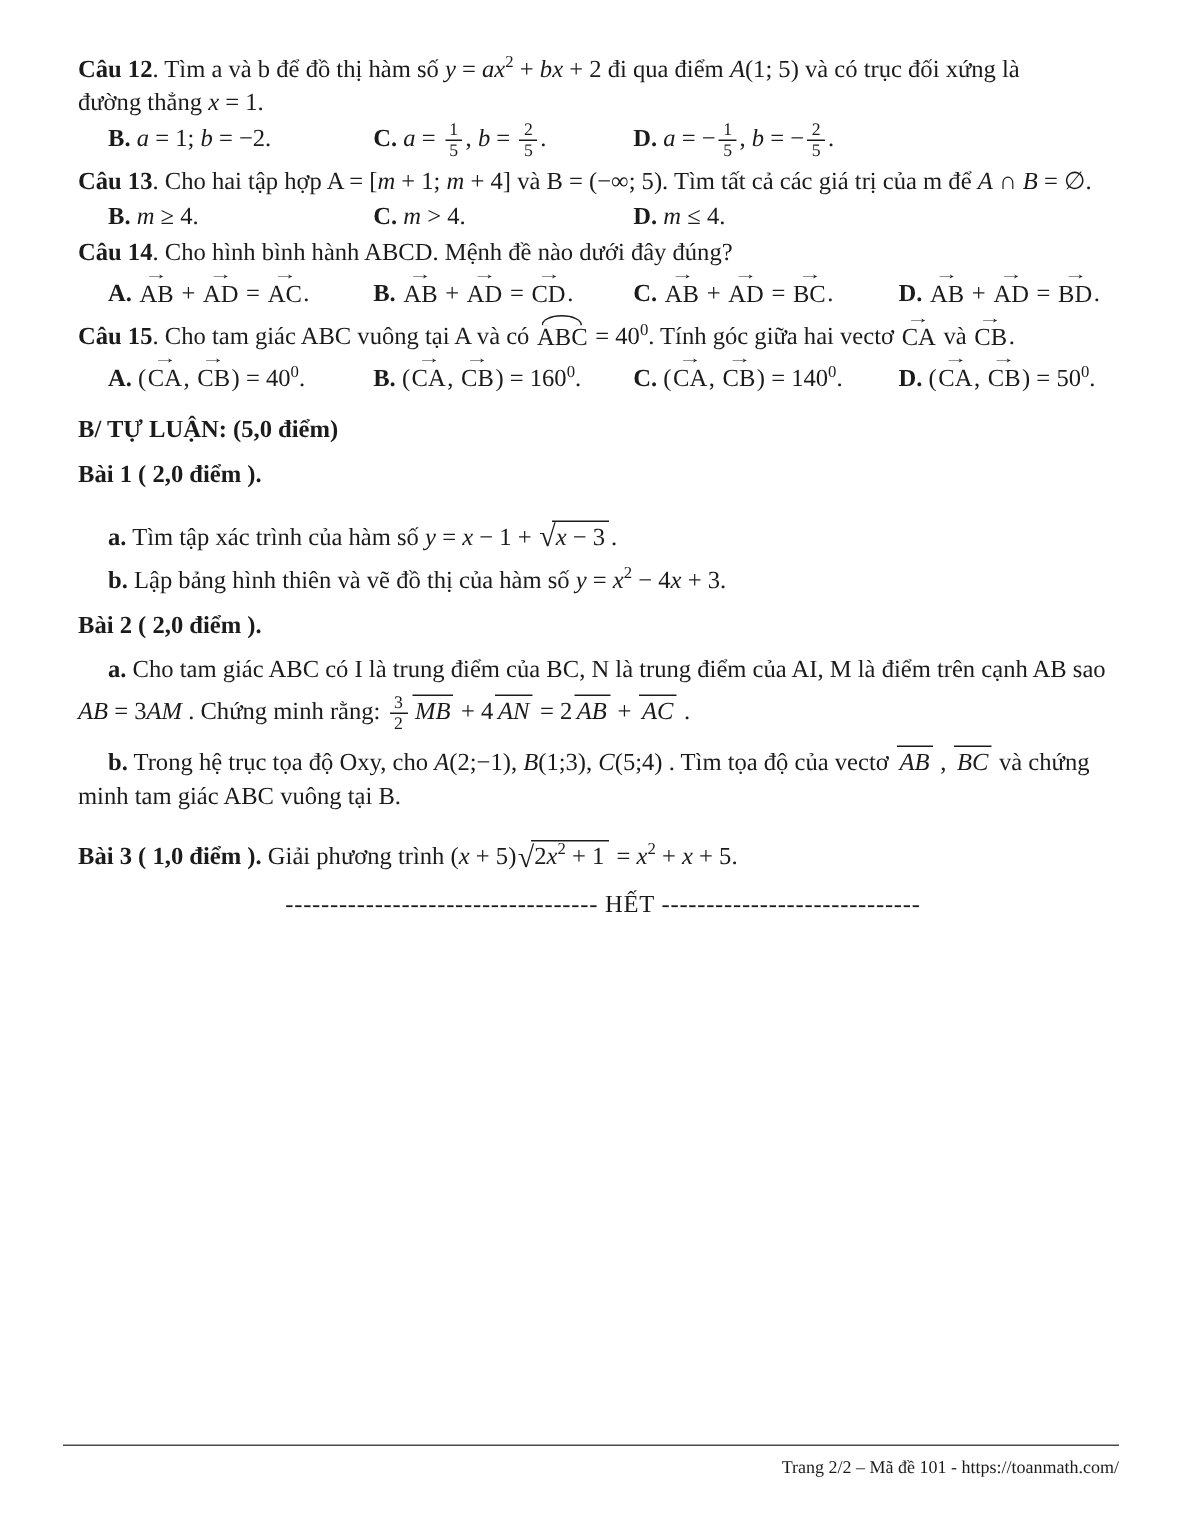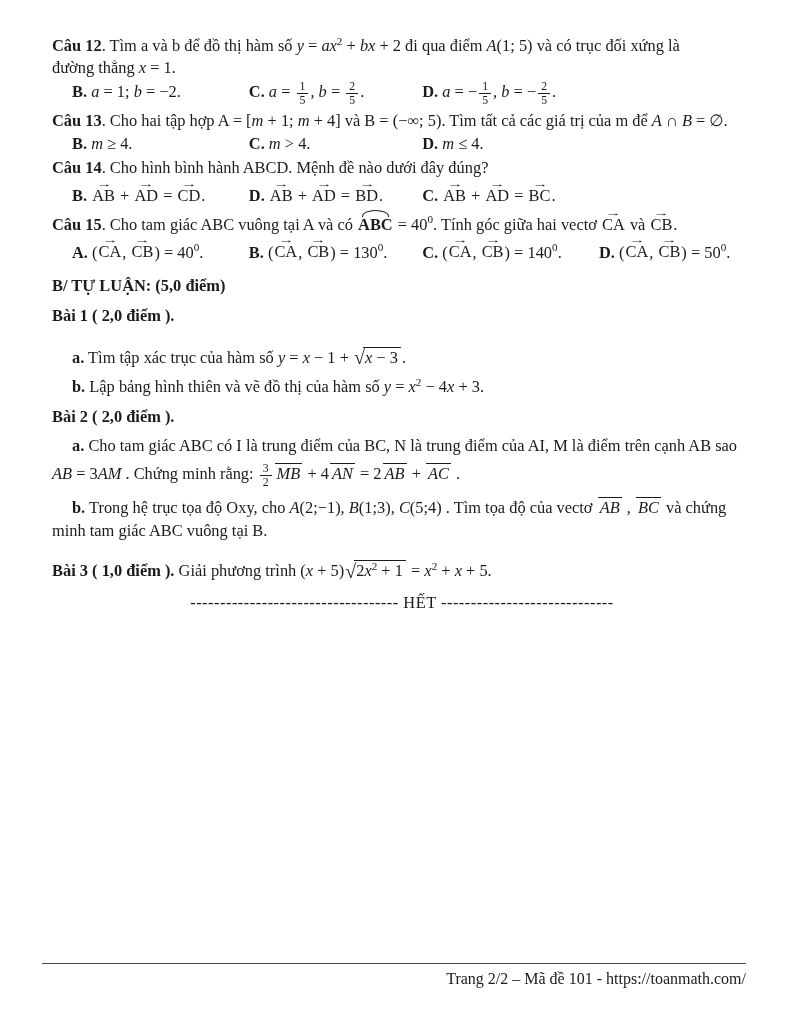--- a/index.html
+++ b/index.html
@@ -54,37 +54,37 @@
   
   .ovl{display:inline-block;border-top:1.2px solid currentColor;padding:1px 2px 0 2px;font-style:italic;line-height:1.05;margin:0 1px;}
 
   
   .hat{display:inline-block;position:relative;padding-top:.44em;line-height:1;margin:0 1px;}
   .hat::before{
     content:"";position:absolute;top:.06em;left:10%;right:10%;height:.34em;
     border:1.4px solid currentColor;border-bottom:none;
     border-radius:50% 50% 0 0 / 100% 100% 0 0;
   }
-  .hat-txt{font-style:normal;font-weight:bold;}
+  .hat-txt{font-style:normal;}
 
   
   .frac{display:inline-block;text-align:center;vertical-align:-0.58em;font-size:.72em;line-height:1.12;margin:0 2px;}
   .frac-num{display:block;border-bottom:1.1px solid currentColor;padding:0 3px;}
   .frac-den{display:block;padding:0 3px;}
 
   
   .sqrt{display:inline-block;white-space:nowrap;margin:0 1px;}
   .sqrt-sign{display:inline-block;vertical-align:-0.06em;font-size:1.22em;line-height:.8;}
   .sqrt-sign::before{content:"√";}
   .sqrt-rad{display:inline-block;border-top:1.3px solid currentColor;padding:1px 3px 0 2px;margin-left:-2px;line-height:1.05;margin-top:13px;}
 
   
   .footer{position:absolute;left:42px;right:46px;top:963px;}
   .footer-rule{border-top:1px solid #4a4a4a;height:0;}
-  .footer-text{text-align:right;font-size:16px;padding-top:4px;}
+  .footer-text{text-align:right;font-size:12px;padding-top:4px;}
 </style>
 </head>
 <body style="--accent-red: #a94442;">
 
 <div class="page" style="color: rgb(27, 27, 27); background: rgb(255, 255, 255);">
   <div class="content" id="doc-content">
       <div class="line"><span class="bf">Câu 12</span><span class="rm">. Tìm a và b để đồ thị hàm số </span><span class="it">y</span><span class="rm"> = </span><span class="it">ax</span><sup class="sup">2</sup><span class="rm"> + </span><span class="it">bx</span><span class="rm"> + 2 đi qua điểm </span><span class="it">A</span><span class="rm">(1; 5) và có trục đối xứng là</span></div>
       <div class="line"><span class="rm">đường thẳng </span><span class="it">x</span><span class="rm"> = 1.</span></div>
       <div class="options">
         <div class="opt"><span class="bf">B.</span> <span class="it">a</span><span class="rm"> = 1; </span><span class="it">b</span><span class="rm"> = −2.</span></div>
@@ -92,34 +92,35 @@
         <div class="opt"><span class="bf">D.</span> <span class="it">a</span><span class="rm"> = −</span><span class="frac"><span class="frac-num">1</span><span class="frac-den">5</span></span><span class="rm">, </span><span class="it">b</span><span class="rm"> = −</span><span class="frac"><span class="frac-num">2</span><span class="frac-den">5</span></span><span class="rm">.</span></div>
       </div>
       <div class="line"><span class="bf">Câu 13</span><span class="rm">. Cho hai tập hợp A = [</span><span class="it">m</span><span class="rm"> + 1; </span><span class="it">m</span><span class="rm"> + 4] và B = (−∞; 5). Tìm tất cả các giá trị của m để </span><span class="it">A</span><span class="rm"> ∩ </span><span class="it">B</span><span class="rm"> = ∅.</span></div>
       <div class="options">
         <div class="opt"><span class="bf">B.</span> <span class="it">m</span><span class="rm"> ≥ 4.</span></div>
         <div class="opt"><span class="bf">C.</span> <span class="it">m</span><span class="rm"> &gt; 4.</span></div>
         <div class="opt"><span class="bf">D.</span> <span class="it">m</span><span class="rm"> ≤ 4.</span></div>
       </div>
       <div class="line"><span class="bf">Câu 14</span><span class="rm">. Cho hình bình hành ABCD. Mệnh đề nào dưới đây đúng?</span></div>
       <div class="options">
+        <div class="opt"><span class="bf">A.</span> <span class="vec"><span class="vec-txt">AB</span></span><span class="rm"> + </span><span class="vec"><span class="vec-txt">AD</span></span><span class="rm"> = </span><span class="vec"><span class="vec-txt">AC</span></span><span class="rm">.</span></div>
         <div class="opt"><span class="bf">B.</span> <span class="vec"><span class="vec-txt">AB</span></span><span class="rm"> + </span><span class="vec"><span class="vec-txt">AD</span></span><span class="rm"> = </span><span class="vec"><span class="vec-txt">CD</span></span><span class="rm">.</span></div>
+        <div class="opt"><span class="bf">C.</span> <span class="vec"><span class="vec-txt">AB</span></span><span class="rm"> + </span><span class="vec"><span class="vec-txt">AD</span></span><span class="rm"> = </span><span class="vec"><span class="vec-txt">BC</span></span><span class="rm">.</span></div>
         <div class="opt"><span class="bf">D.</span> <span class="vec"><span class="vec-txt">AB</span></span><span class="rm"> + </span><span class="vec"><span class="vec-txt">AD</span></span><span class="rm"> = </span><span class="vec"><span class="vec-txt">BD</span></span><span class="rm">.</span></div>
-        <div class="opt"><span class="bf">C.</span> <span class="vec"><span class="vec-txt">AB</span></span><span class="rm"> + </span><span class="vec"><span class="vec-txt">AD</span></span><span class="rm"> = </span><span class="vec"><span class="vec-txt">BC</span></span><span class="rm">.</span></div>
       </div>
       <div class="line"><span class="bf">Câu 15</span><span class="rm">. Cho tam giác ABC vuông tại A và có </span><span class="hat"><span class="hat-txt">ABC</span></span><span class="rm"> = 40</span><sup class="sup">0</sup><span class="rm">. Tính góc giữa hai vectơ </span><span class="vec"><span class="vec-txt">CA</span></span><span class="rm"> và </span><span class="vec"><span class="vec-txt">CB</span></span><span class="rm">.</span></div>
       <div class="options">
         <div class="opt"><span class="bf">A.</span> <span class="rm">(</span><span class="vec"><span class="vec-txt">CA</span></span><span class="rm">, </span><span class="vec"><span class="vec-txt">CB</span></span><span class="rm">) = 40</span><sup class="sup">0</sup><span class="rm">.</span></div>
-        <div class="opt"><span class="bf">B.</span> <span class="rm">(</span><span class="vec"><span class="vec-txt">CA</span></span><span class="rm">, </span><span class="vec"><span class="vec-txt">CB</span></span><span class="rm">) = 130</span><sup class="sup">0</sup><span class="rm">.</span></div>
+        <div class="opt"><span class="bf">B.</span> <span class="rm">(</span><span class="vec"><span class="vec-txt">CA</span></span><span class="rm">, </span><span class="vec"><span class="vec-txt">CB</span></span><span class="rm">) = 160</span><sup class="sup">0</sup><span class="rm">.</span></div>
         <div class="opt"><span class="bf">C.</span> <span class="rm">(</span><span class="vec"><span class="vec-txt">CA</span></span><span class="rm">, </span><span class="vec"><span class="vec-txt">CB</span></span><span class="rm">) = 140</span><sup class="sup">0</sup><span class="rm">.</span></div>
         <div class="opt"><span class="bf">D.</span> <span class="rm">(</span><span class="vec"><span class="vec-txt">CA</span></span><span class="rm">, </span><span class="vec"><span class="vec-txt">CB</span></span><span class="rm">) = 50</span><sup class="sup">0</sup><span class="rm">.</span></div>
       </div>
       <div class="bsect"><span class="bf">B/ TỰ LUẬN: (5,0 điểm)</span></div>
       <div class="sect"><span class="bf">Bài 1 ( 2,0 điểm ).</span></div>
-      <div class="ind"><span class="bf">a.</span><span class="rm"> Tìm tập xác trục của hàm số </span><span class="it">y</span><span class="rm"> = </span><span class="it">x</span><span class="rm"> − 1 + </span><span class="sqrt"><span class="sqrt-sign"></span><span class="sqrt-rad"><span class="it">x</span><span class="rm"> − 3</span></span></span><span class="rm">.</span></div>
+      <div class="ind"><span class="bf">a.</span><span class="rm"> Tìm tập xác trình của hàm số </span><span class="it">y</span><span class="rm"> = </span><span class="it">x</span><span class="rm"> − 1 + </span><span class="sqrt"><span class="sqrt-sign"></span><span class="sqrt-rad"><span class="it">x</span><span class="rm"> − 3</span></span></span><span class="rm">.</span></div>
       <div class="ind"><span class="bf">b.</span><span class="rm"> Lập bảng hình thiên và vẽ đồ thị của hàm số </span><span class="it">y</span><span class="rm"> = </span><span class="it">x</span><sup class="sup">2</sup><span class="rm"> − 4</span><span class="it">x</span><span class="rm"> + 3.</span></div>
       <div class="sect"><span class="bf">Bài 2 ( 2,0 điểm ).</span></div>
       <div class="ind"><span class="bf">a.</span><span class="rm"> Cho tam giác ABC có I là trung điểm của BC, N là trung điểm của AI, M là điểm trên cạnh AB sao</span></div>
       <div class="mathline"><span class="it">AB</span><span class="rm"> = 3</span><span class="it">AM</span><span class="rm"> . Chứng minh rằng: </span><span class="frac"><span class="frac-num">3</span><span class="frac-den">2</span></span><span class="ovl">MB</span><span class="rm"> + 4</span><span class="ovl">AN</span><span class="rm"> = 2</span><span class="ovl">AB</span><span class="rm"> + </span><span class="ovl">AC</span><span class="rm"> .</span></div>
       <div class="ind"><span class="bf">b.</span><span class="rm"> Trong hệ trục tọa độ Oxy, cho </span><span class="it">A</span><span class="rm">(2;−1), </span><span class="it">B</span><span class="rm">(1;3), </span><span class="it">C</span><span class="rm">(5;4) . Tìm tọa độ của vectơ </span><span class="ovl">AB</span><span class="rm"> , </span><span class="ovl">BC</span><span class="rm"> và chứng</span></div>
       <div class="line"><span class="rm">minh tam giác ABC vuông tại B.</span></div>
       <div class="mathline"><span class="bf">Bài 3 ( 1,0 điểm ).</span><span class="rm">  Giải phương trình (</span><span class="it">x</span><span class="rm"> + 5</span><span class="rm">)</span><span class="sqrt"><span class="sqrt-sign"></span><span class="sqrt-rad"><span class="rm">2</span><span class="it">x</span><sup class="sup">2</sup><span class="rm"> + 1</span></span></span><span class="rm"> = </span><span class="it">x</span><sup class="sup">2</sup><span class="rm"> + </span><span class="it">x</span><span class="rm"> + 5.</span></div>
       <div class="center"><span class="rm">----------------------------------- HẾT -----------------------------</span></div>
     </div>
   <div class="footer">

